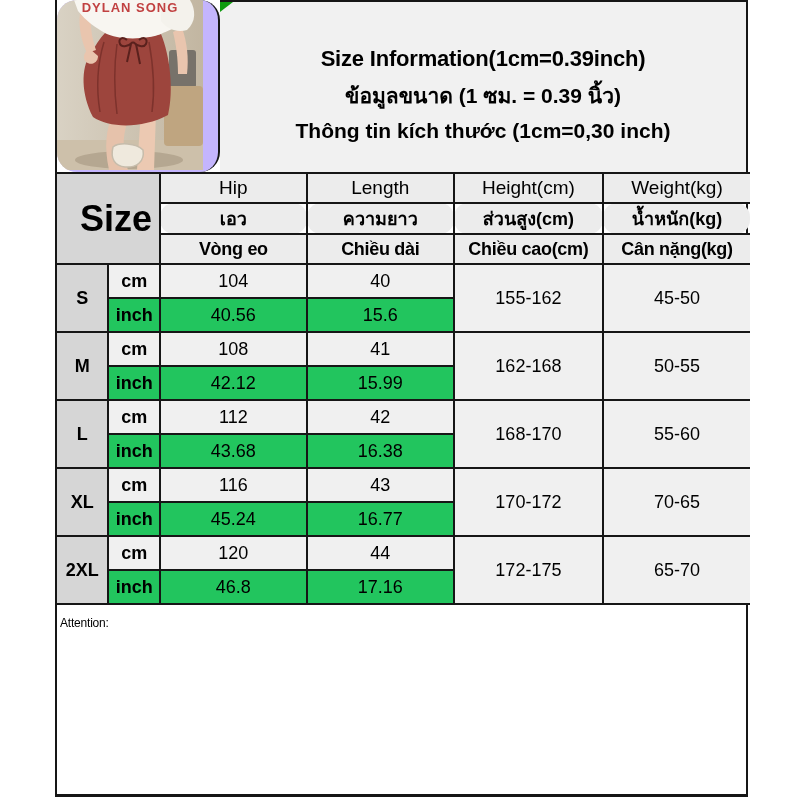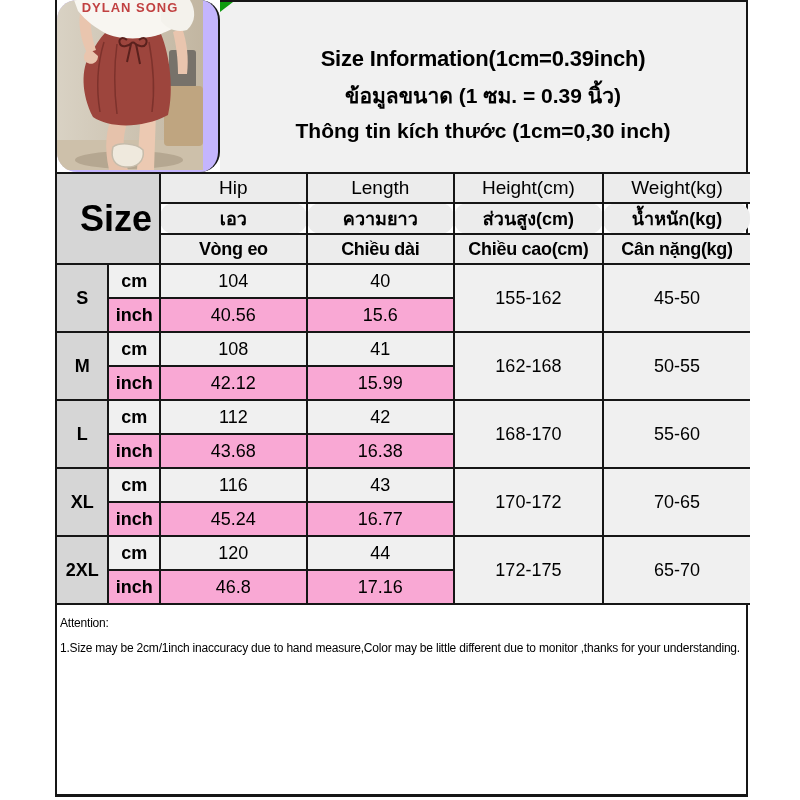--- a/index.html
+++ b/index.html
@@ -26,21 +26,21 @@
   td.c-size { width:91px;padding-left:16px; } td.c-hip { width:130px; }
   td.c-len { width:130px; } td.c-hei { width:132px; } td.c-wei { width:130px; }
   .size-head { background:#d6d6d6 !important; font-size:36px; font-weight:bold; }
   .hdr-en { font-size:19px; font-weight:normal; }
   .hdr-th { font-size:18px; font-weight:bold;border-radius:14px; }
   .hdr-vi { font-size:18px; font-weight:bold; letter-spacing:-0.3px; }
   tr.body-row td { height:34px; font-size:18px;text-align:center; }
   .size-label { background:#d6d6d6; font-size:20px; font-weight:bold; }
   .unit { font-weight:bold; }
   .row-cm td.shade { background:#f0f0f0; }
-  .row-inch td.white { background:#f9a8d4; }
+  .row-inch td.white { background:#22c55e; }
   .range { background:#f0f0f0; }
   
   .attention { height:153px; background:#fff; padding:6px 0 0 3px;
                font-size:12px; line-height:25px; letter-spacing:-0.2px; }
 </style>
 </head>
 <body>
 
 <div class="page">
 
@@ -179,16 +179,15 @@
     <tr class="body-row row-inch">
       <td class="unit white">inch</td>
       <td class="white">46.8</td>
       <td class="white">17.16</td>
     </tr>
   </tbody>
     </table>
 
   <div class="attention">
     <div>Attention:</div>
-    <div>1.Size may be 2cm/1inch inaccuracy due to hand measure,Color may be little different due to monitor ,thanks for your understanding.</div>
   </div>
 
 </div>
 
 </body></html>

